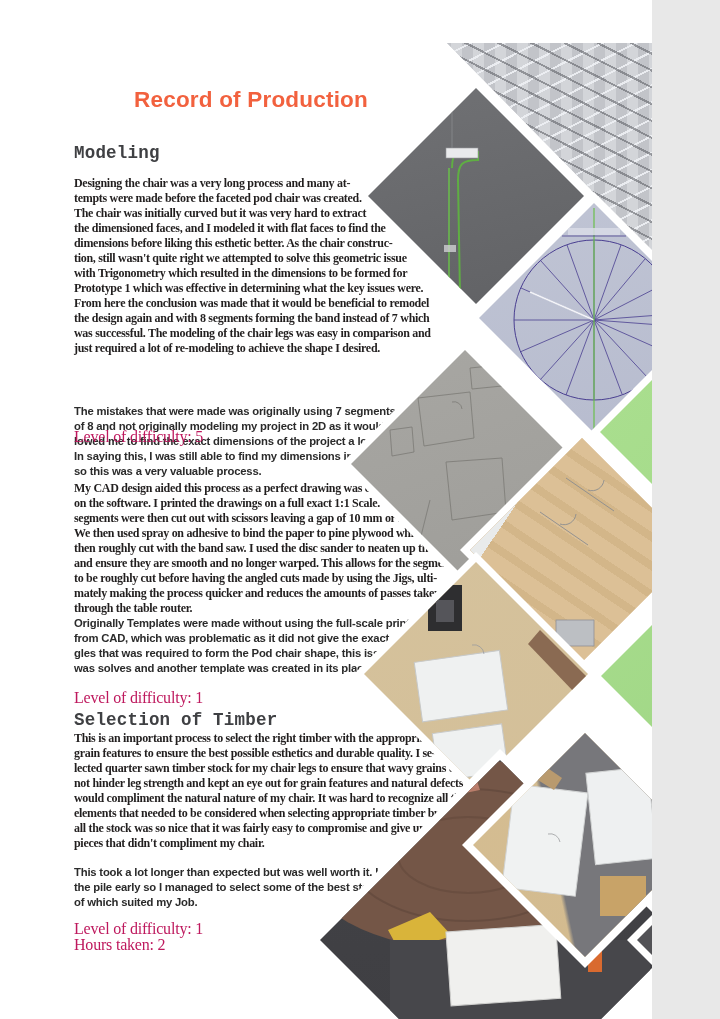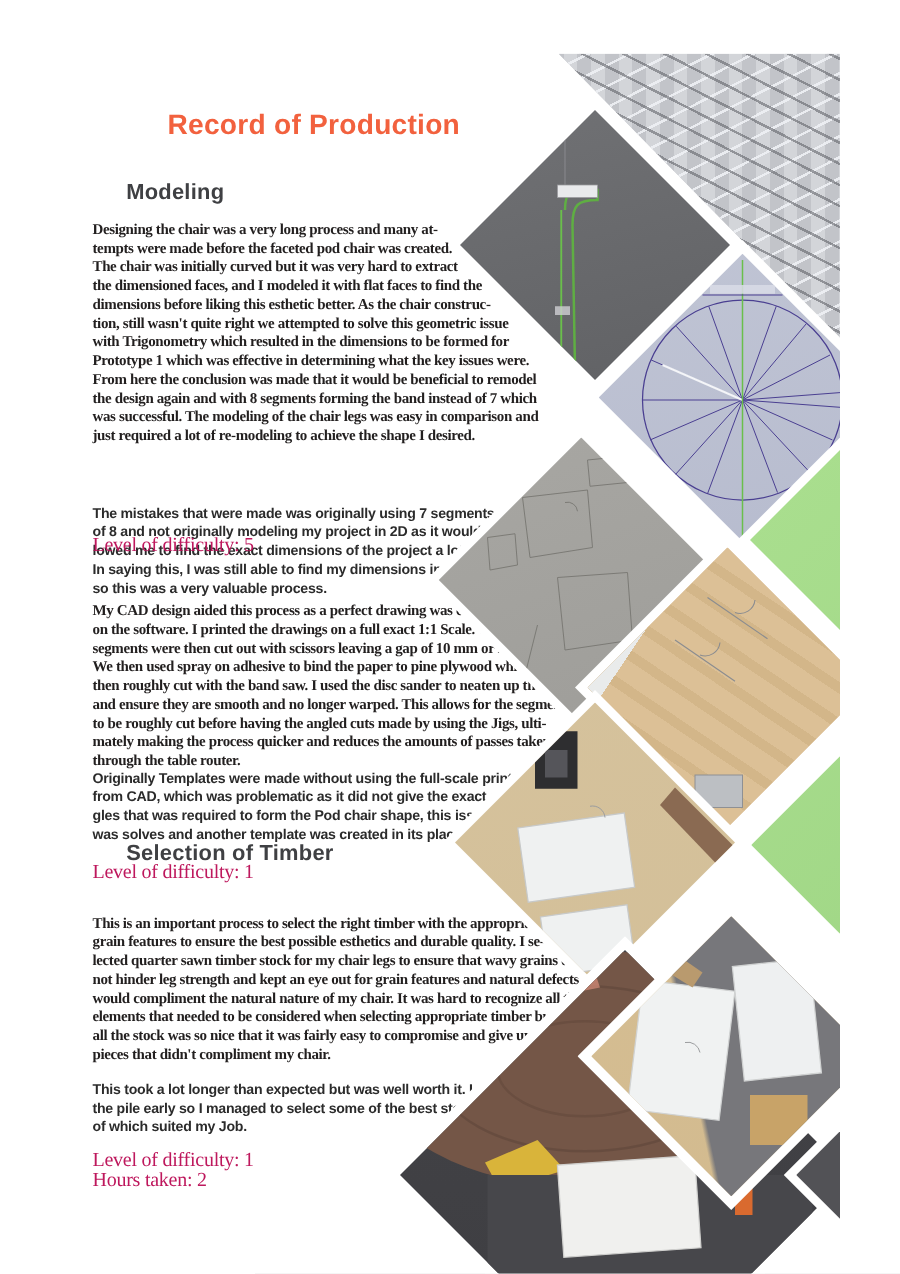--- a/index.html
+++ b/index.html
@@ -1,28 +1,28 @@
 <!DOCTYPE html>
 <html><head>
 <meta charset="utf-8">
 <style>
   html,body{margin:0;padding:0;background:#e8e8e8;}
-  .page{position:relative;width:720px;height:1019px;background:#ffffff;overflow:hidden;
+  .page{position:relative;width:652px;height:1019px;background:#ffffff;overflow:hidden;
         font-family:"Liberation Serif",serif;}
   .collage{position:absolute;left:0;top:0;width:672px;height:1019px;overflow:hidden;z-index:3;}
   .piece,.mat{position:absolute;left:0;top:0;width:672px;height:1019px;}
   .mat{background:#ffffff;}
   .piece svg{position:absolute;left:0;top:0;}
   .textlayer{position:absolute;left:0;top:0;width:720px;height:1019px;z-index:2;}
   .doc-title{position:absolute;left:134px;top:87px;
              font-family:"Liberation Sans",sans-serif;font-weight:700;font-size:22.5px;
              letter-spacing:.2px;}
   .section{position:absolute;left:74px;}
-  .sec-heading{font-family:Liberation Sans, sans-serif;font-weight:700;font-size:17.5px;
-               color:#3f4043;letter-spacing:.2px;margin-left:27px;}
+  .sec-heading{font-family:Liberation Mono, monospace;font-weight:700;font-size:17.5px;
+               color:#3f4043;letter-spacing:.2px;}
   .body-text{position:absolute;left:74px;white-space:pre-line;font-size:12px;line-height:15px;
              letter-spacing:-0.3px;color:#221f1f;font-weight:bold;}
   .note-text{position:absolute;left:74px;white-space:pre-line;
              font-family:"Liberation Sans",sans-serif;font-weight:700;font-size:11.3px;
              line-height:15px;letter-spacing:-0.2px;color:#2b2b2b;}
   .meta-text{position:absolute;left:74px;white-space:pre-line;font-size:16px;line-height:15.5px;
              letter-spacing:-0.2px;color:#be185d;}
 </style>
 </head>
 <body>
@@ -61,21 +61,21 @@
 and ensure they are smooth and no longer warped. This allows for the segments
 to be roughly cut before having the angled cuts made by using the Jigs, ulti-
 mately making the process quicker and reduces the amounts of passes taken
 through the table router.</div>
     <div class="note-text" style="top:616px;">Originally Templates were made without using the full-scale prints
 from CAD, which was problematic as it did not give the exact an-
 gles that was required to form the Pod chair shape, this issue
 was solves and another template was created in its place.</div>
     <div class="meta-text" style="top:690px;">Level of difficulty: 1</div>
 
-    <div class="section sec-heading" style="top:672px;">Selection of Timber</div>
+    <div class="section sec-heading" style="top:710px;">Selection of Timber</div>
     <div class="body-text" style="top:731px;">This is an important process to select the right timber with the appropriate
 grain features to ensure the best possible esthetics and durable quality. I se-
 lected quarter sawn timber stock for my chair legs to ensure that wavy grains did
 not hinder leg strength and kept an eye out for grain features and natural defects that
 would compliment the natural nature of my chair. It was hard to recognize all the
 elements that needed to be considered when selecting appropriate timber but
 all the stock was so nice that it was fairly easy to compromise and give up
 pieces that didn't compliment my chair.</div>
     <div class="note-text" style="top:865px;">This took a lot longer than expected but was well worth it. I was in
 the pile early so I managed to select some of the best stock all

